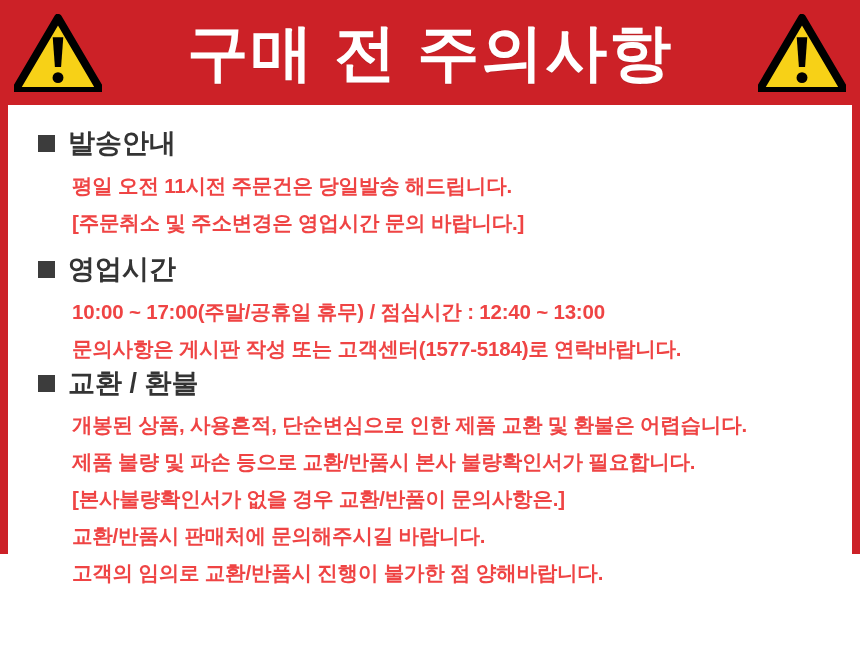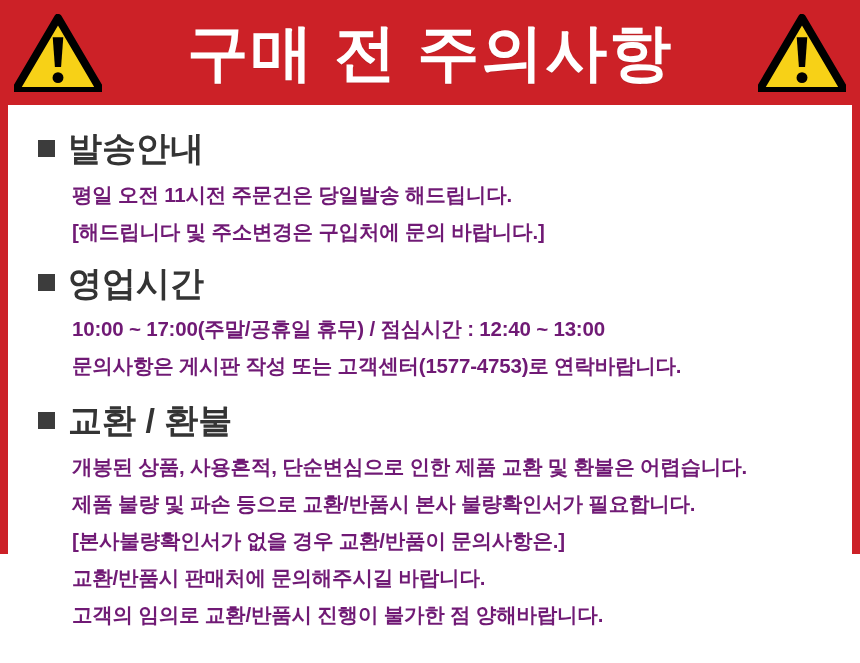--- a/index.html
+++ b/index.html
@@ -67,21 +67,21 @@
     flex-direction: column;
   }
 
   .section {
     display: block;
   }
 
   .section-heading {
     display: flex;
     align-items: center;
-    font-size: 34px;
+    font-size: 27px;
     font-weight: bold;
     color: #343434;
     letter-spacing: 0px;
     margin: 0 0 6px 0;
     line-height: 1.25;
   }
 
   .bullet-square {
     display: inline-block;
     width: 17px;
@@ -93,29 +93,29 @@
 
   .section-lines {
     margin: 0 0 0 34px;
     padding: 0;
     list-style: none;
   }
 
   .section-lines li {
     font-size: 20.5px;
     font-weight: bold;
-    color: #701a75;
+    color: #ef4444;
     line-height: 37px;
     white-space: nowrap;
     letter-spacing: -0.2px;
   }
 
   .sec-shipping { margin-bottom: 12px; }
   .sec-hours    { }
-  .sec-refund   { margin-bottom: 0; margin-top: 15px; }
+  .sec-refund   { margin-bottom: 0; }
 </style>
 </head>
 <body>
 
 <div class="notice-banner">
 
   <div class="banner-header">
 
     <svg class="warn-icon" viewBox="0 0 100 88" aria-hidden="true">
       <path d="M50 4 L96 82 Q99 87 92 87 L8 87 Q1 87 4 82 Z" fill="#f7d117" stroke="#000000" stroke-width="9" stroke-linejoin="round"></path>
@@ -135,32 +135,32 @@
 
   <div class="banner-body">
 
     <div class="section sec-shipping">
       <div class="section-heading">
         <span class="bullet-square"></span>
         <span>발송안내</span>
       </div>
       <ul class="section-lines">
         <li>평일 오전 11시전 주문건은 당일발송 해드립니다.</li>
-        <li>[해드립니다 및 주소변경은 구입처에 문의 바랍니다.]</li>
+        <li>[주문취소 및 주소변경은 영업시간 문의 바랍니다.]</li>
       </ul>
     </div>
 
     <div class="section sec-hours">
       <div class="section-heading">
         <span class="bullet-square"></span>
         <span>영업시간</span>
       </div>
       <ul class="section-lines">
         <li>10:00 ~ 17:00(주말/공휴일 휴무) / 점심시간 : 12:40 ~ 13:00</li>
-        <li>문의사항은 게시판 작성 또는 고객센터(1577-4753)로 연락바랍니다.</li>
+        <li>문의사항은 게시판 작성 또는 고객센터(1577-5184)로 연락바랍니다.</li>
       </ul>
     </div>
 
     <div class="section sec-refund">
       <div class="section-heading">
         <span class="bullet-square"></span>
         <span>교환 / 환불</span>
       </div>
       <ul class="section-lines">
         <li>개봉된 상품, 사용흔적, 단순변심으로 인한 제품 교환 및 환불은 어렵습니다.</li>

